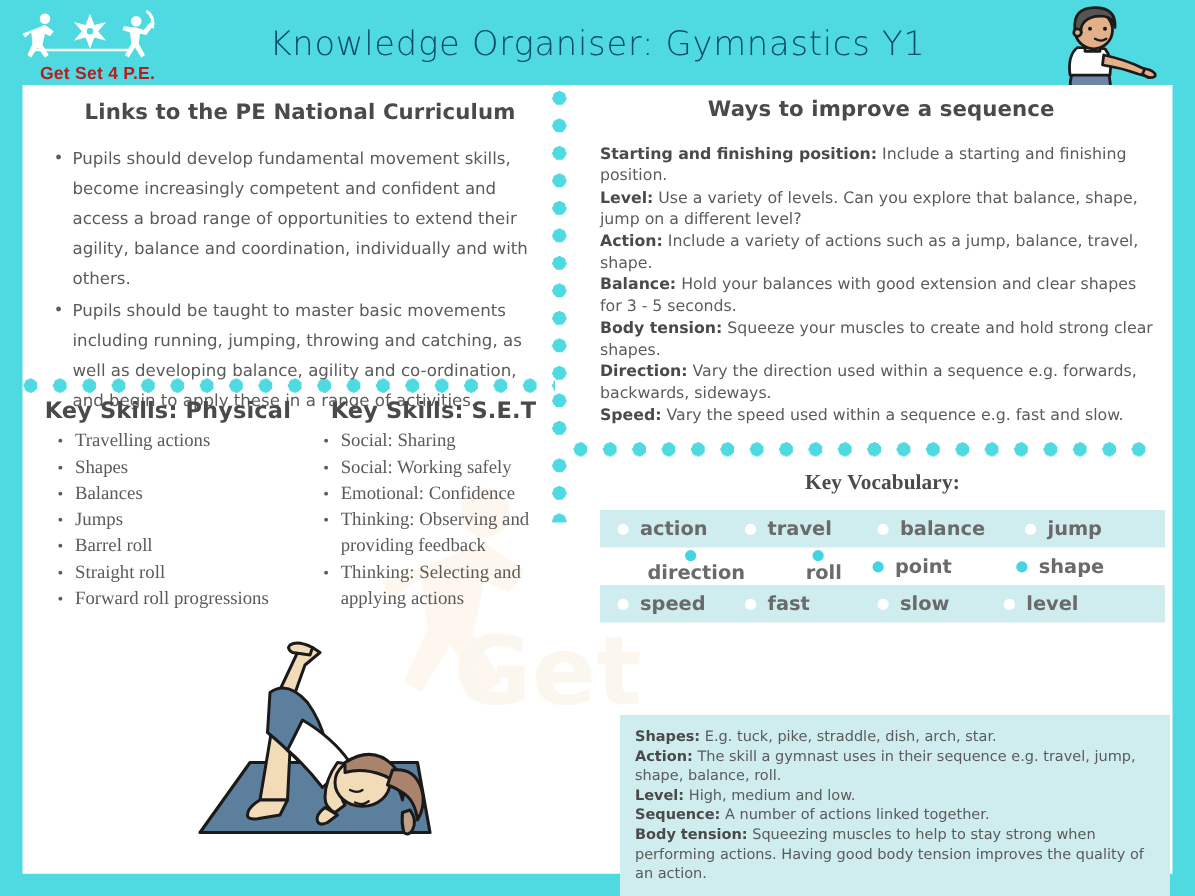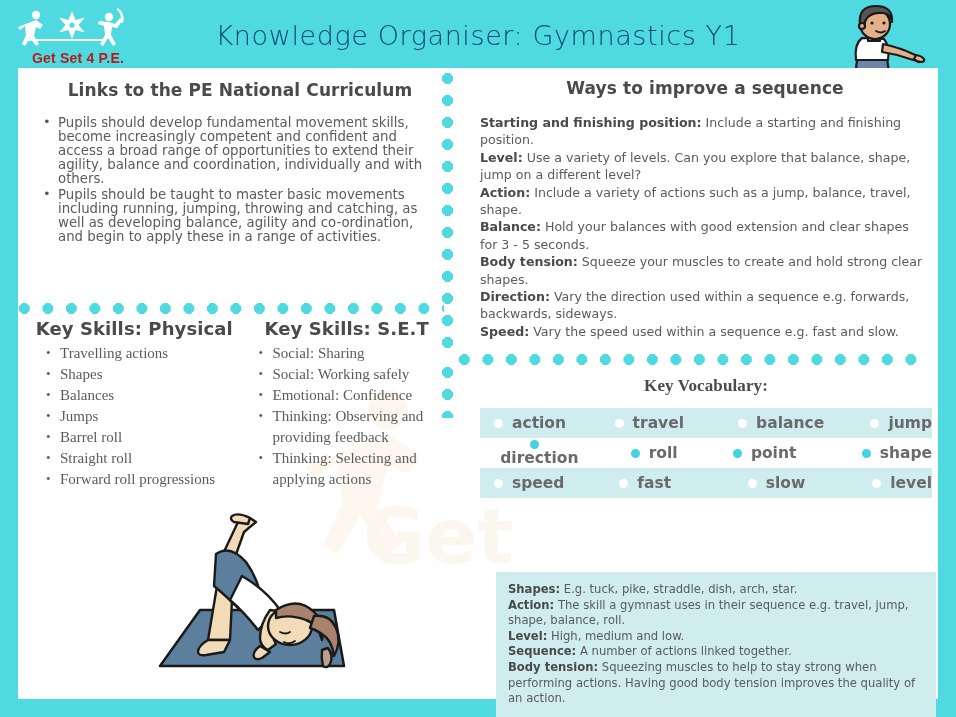--- a/index.html
+++ b/index.html
@@ -78,21 +78,21 @@
     text-align: center;
     letter-spacing: .1px;
   }
 
   
   #nc-panel { position: absolute; left: 22px; top: 12px; width: 400px; }
   #nc-panel .panel-title { margin-bottom: 16px; }
   #nc-list { list-style: none; }
   #nc-list li {
     position: relative; padding-left: 18px;
-    font-size: 13.3px; line-height: 14px; color: #5b5b5b;
+    font-size: 13.3px; line-height: 24px; color: #5b5b5b;
     margin-bottom: 2px;
     font-family: "DejaVu Sans", sans-serif;
   }
   #nc-list li::before {
     content: "\2022"; position: absolute; left: 3px; top: -1px;
     color: #5b5b5b; font-size: 13px;
   }
 
   #skills-wrap {
     position: absolute; left: 10px; top: 250px; width: 425px;
@@ -121,21 +121,20 @@
     font-size: 12.6px; line-height: 17.4px; color: #5b5b5b;
     font-family: "DejaVu Sans", sans-serif;
   }
   .ways-line b { color: #4a4a4a; font-weight: 700; }
 
   #vocab-panel { position: absolute; left: 462px; top: 308px; width: 452px; }
   #vocab-panel .panel-title { font-size: 17px; margin-bottom: 12px; font-family: Liberation Serif, serif; }
   .vocab-row {
     display: flex; align-items: center;
     height: 30px;
-    gap: 46px;
   }
   .vocab-row.shaded { background: #cfecef; }
   .vocab-item {
     display: flex; align-items: center;
     font-family: "DejaVu Sans", sans-serif;
     font-weight: 700; font-size: 15.5px; color: #6a6a6a;
   }
   .vocab-dot {
     width: 9px; height: 9px; border-radius: 50%;
     margin-right: 9px; flex: 0 0 auto;
@@ -321,21 +320,21 @@
             <span class="vocab-dot"></span>
             <span>jump</span>
           </div>
       </div>
 
       <div class="vocab-row plain">
         <div class="vocab-item" style="width:140px; padding-left:14px;flex-direction:column;">
             <span class="vocab-dot"></span>
             <span>direction</span>
           </div>
-        <div class="vocab-item" style="width:78px;">
+        <div class="vocab-item" style="width:78px;flex-direction:column;">
             <span class="vocab-dot"></span>
             <span>roll</span>
           </div>
         <div class="vocab-item" style="width:115px;">
             <span class="vocab-dot"></span>
             <span>point</span>
           </div>
         <div class="vocab-item">
             <span class="vocab-dot"></span>
             <span>shape</span>

